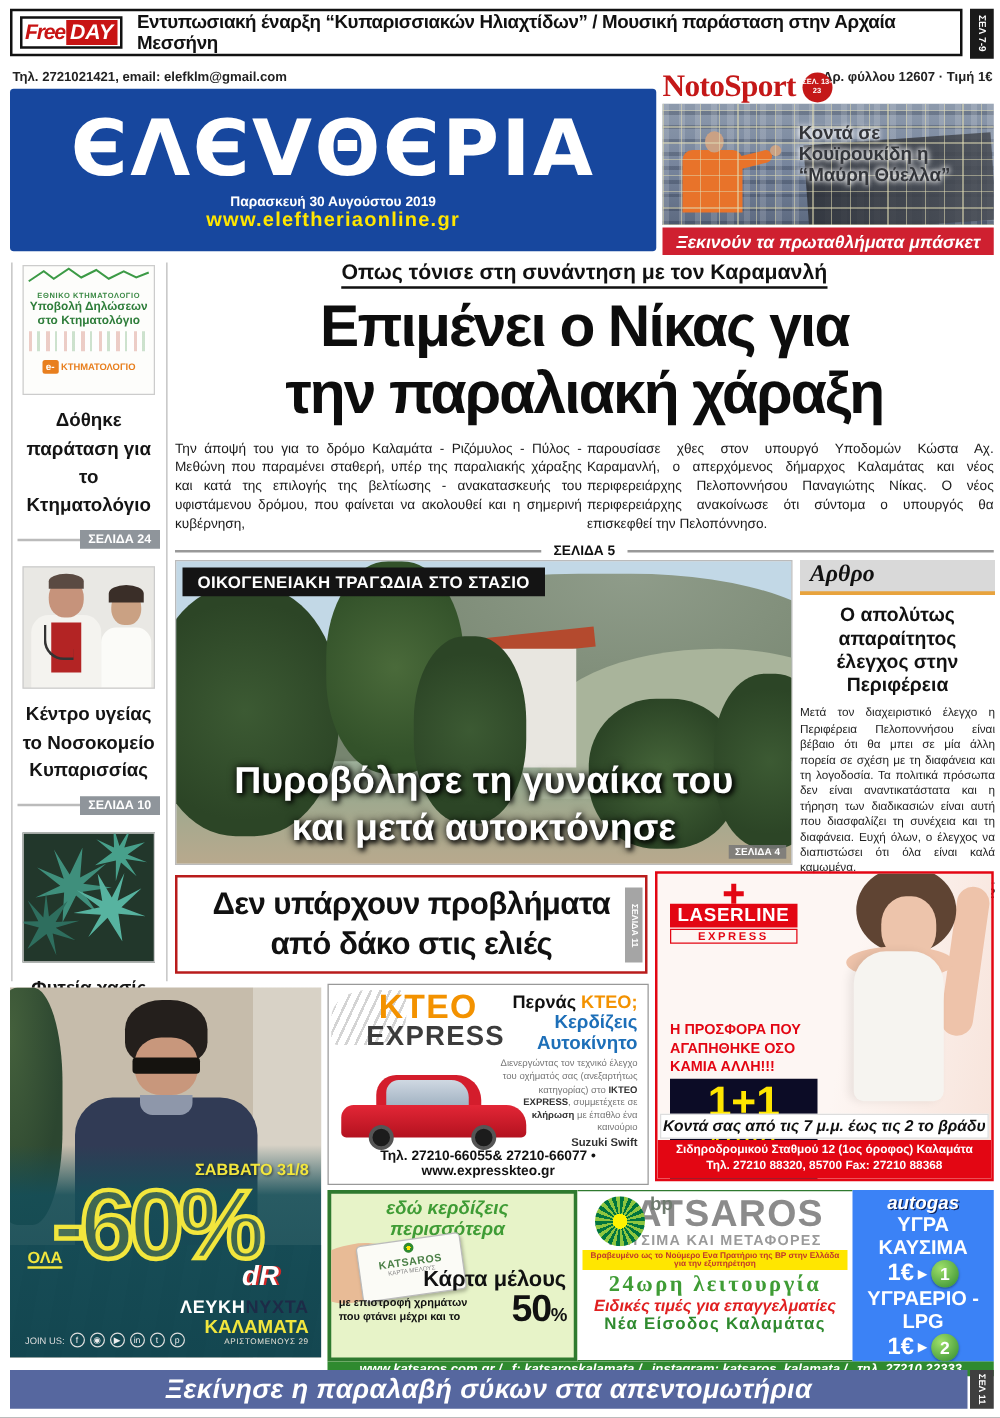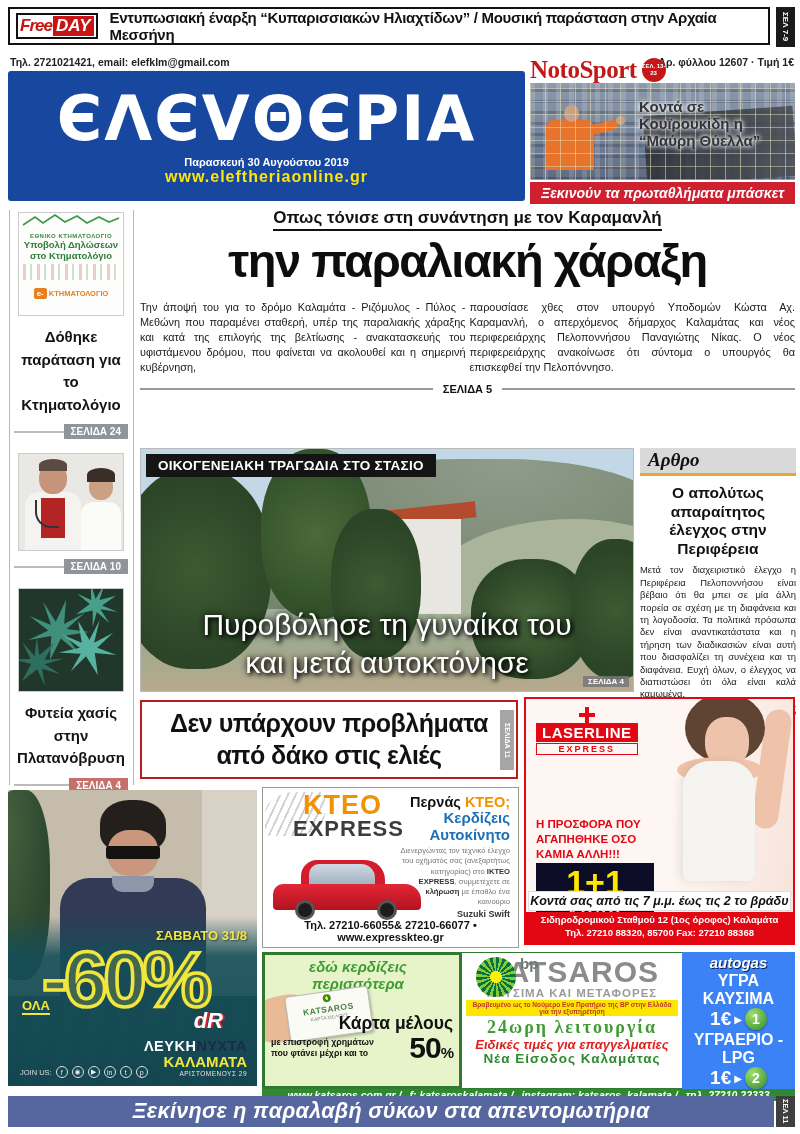--- a/index.html
+++ b/index.html
@@ -77,21 +77,21 @@
   .leaf{position:absolute;background:#4aa58f;clip-path:polygon(50% 0,57% 38%,85% 12%,63% 45%,100% 40%,65% 55%,92% 78%,58% 62%,50% 100%,42% 62%,8% 78%,35% 55%,0 40%,37% 45%,15% 12%,43% 38%);}
 
   
   .tragedy{left:140px;top:448px;width:492px;height:242px;border:1px solid #bbb;overflow:hidden;background:linear-gradient(#c2d8e6 0 30%,#a8bfae 55%,#9aa98f 75%,#b8a98d);}
   .tg-mount{position:absolute;right:-40px;top:10px;width:420px;height:150px;background:radial-gradient(ellipse at 60% 0%,#8f9c8a,#76856f 70%);border-radius:50% 40% 0 0;}
   .tg-mount2{position:absolute;right:-60px;top:70px;width:260px;height:120px;background:#a9b49b;border-radius:60% 50% 0 0;}
   .tg-tree{position:absolute;background:radial-gradient(circle,#3c5a33,#2c4526 70%);border-radius:45%;}
   .tg-house{position:absolute;left:235px;top:70px;width:85px;height:95px;background:#e8e6e0;}
   .tg-roof{position:absolute;left:225px;top:58px;width:110px;height:16px;background:#b44a2e;transform:rotate(-6deg);}
   .tg-label{position:absolute;left:5px;top:5px;background:#141414;color:#fff;font-weight:bold;font-size:13.5px;padding:4px 12px;letter-spacing:.3px;}
-  .tg-overlay{position:absolute;left:0;right:0;bottom:10px;text-align:center;color:#fff;font-weight:normal;font-size:30px;line-height:1.25;text-shadow:0 0 7px rgba(0,0,0,.95),2px 2px 4px #000;}
+  .tg-overlay{position:absolute;left:0;right:0;bottom:10px;text-align:center;color:#fff;font-weight:bold;font-size:30px;line-height:1.25;text-shadow:0 0 7px rgba(0,0,0,.95),2px 2px 4px #000;}
   .tg-page{position:absolute;right:4px;bottom:4px;background:rgba(120,120,120,.85);color:#fff;font-size:8px;font-weight:bold;padding:1px 5px;}
 
   
   .arthro{left:640px;top:448px;width:156px;}
   .ar-label{background:#d9d9d9;border-bottom:3px solid #e8a33d;font-family:"Liberation Serif", serif;font-style:italic;font-weight:bold;font-size:19px;padding:1px 8px 2px;}
   .ar-title{font-weight:bold;font-size:15.5px;text-align:center;line-height:1.2;margin:8px 2px 6px;}
   .ar-body{font-size:9.4px;line-height:1.32;text-align:justify;color:#222;}
   .ar-page{text-align:right;font-weight:bold;font-style:italic;font-size:11px;border-top:1px solid #999;margin-top:5px;padding-top:2px;}
 
   
@@ -237,20 +237,21 @@
       <div class="ns-player-head"></div>
       <div class="ns-net"></div>
       <div class="ns-headline">Κοντά σε Κουϊρουκίδη η “Μαύρη Θύελλα”</div>
     </div>
     <div class="ns-strip">Ξεκινούν τα πρωταθλήματα μπάσκετ</div>
   </div>
 
   <div class="abs lead">
     <div><span class="lead-kicker">Οπως τόνισε στη συνάντηση με τον Καραμανλή</span></div>
     <div class="lead-headline">
+      <div>Επιμένει ο Νίκας για</div>
       <div>την παραλιακή χάραξη</div>
     </div>
     <div class="lead-body">
       <div>Την άποψή του για το δρόμο Καλαμάτα - Ριζόμυλος - Πύλος - Μεθώνη που παραμένει σταθερή, υπέρ της παραλιακής χάραξης και κατά της επιλογής της βελτίωσης - ανακατασκευής του υφιστάμενου δρόμου, που φαίνεται να ακολουθεί και η σημερινή κυβέρνηση,</div>
       <div>παρουσίασε χθες στον υπουργό Υποδομών Κώστα Αχ. Καραμανλή, ο απερχόμενος δήμαρχος Καλαμάτας και νέος περιφερειάρχης Πελοποννήσου Παναγιώτης Νίκας. Ο νέος περιφερειάρχης ανακοίνωσε ότι σύντομα ο υπουργός θα επισκεφθεί την Πελοπόννησο.</div>
     </div>
     <div class="lead-pagerow">
       <div class="line"></div>
       <span>ΣΕΛΙΔΑ 5</span>
       <div class="line"></div>
@@ -285,20 +286,21 @@
       <div class="sb-img doc-img" style="position:relative;">
         <div style="position:absolute;left:6px;top:38px;width:56px;height:58px;background:#f4f3ef;border-radius:14px 14px 0 0;"></div>
         <div style="position:absolute;left:22px;top:44px;width:24px;height:40px;background:#b32424;"></div>
         <div class="doc-head" style="left:20px;top:8px;width:28px;height:32px;background:#c6937b;"></div>
         <div style="position:absolute;left:20px;top:5px;width:28px;height:12px;background:#5a4a42;border-radius:50% 50% 0 0;"></div>
         <div style="position:absolute;left:16px;top:46px;width:22px;height:26px;border:2px solid #333;border-top:none;border-right:none;border-radius:0 0 0 16px;"></div>
         <div style="position:absolute;left:62px;top:48px;width:40px;height:48px;background:#fbfbf8;border-radius:12px 12px 0 0;"></div>
         <div class="doc-head" style="left:70px;top:18px;width:24px;height:28px;background:#caa183;"></div>
         <div style="position:absolute;left:68px;top:14px;width:28px;height:14px;background:#3a2e28;border-radius:50% 50% 0 0;"></div>
       </div>
+      <div class="sb-title">Κέντρο υγείας το Νοσοκομείο Κυπαρισσίας</div>
       <div class="sb-pagerow">
         <div class="line"></div>
         <span class="sb-badge">ΣΕΛΙΔΑ 10</span>
       </div>
     </div>
 
     <div class="sb-item">
       <div class="sb-img cn-img" style="position:relative;">
         <div class="leaf" style="left:8px;top:10px;width:62px;height:62px;transform:rotate(15deg);background:#3f8f7c;"></div>
         <div class="leaf" style="left:40px;top:30px;width:58px;height:58px;transform:rotate(-20deg);background:#57b3a0;"></div>

